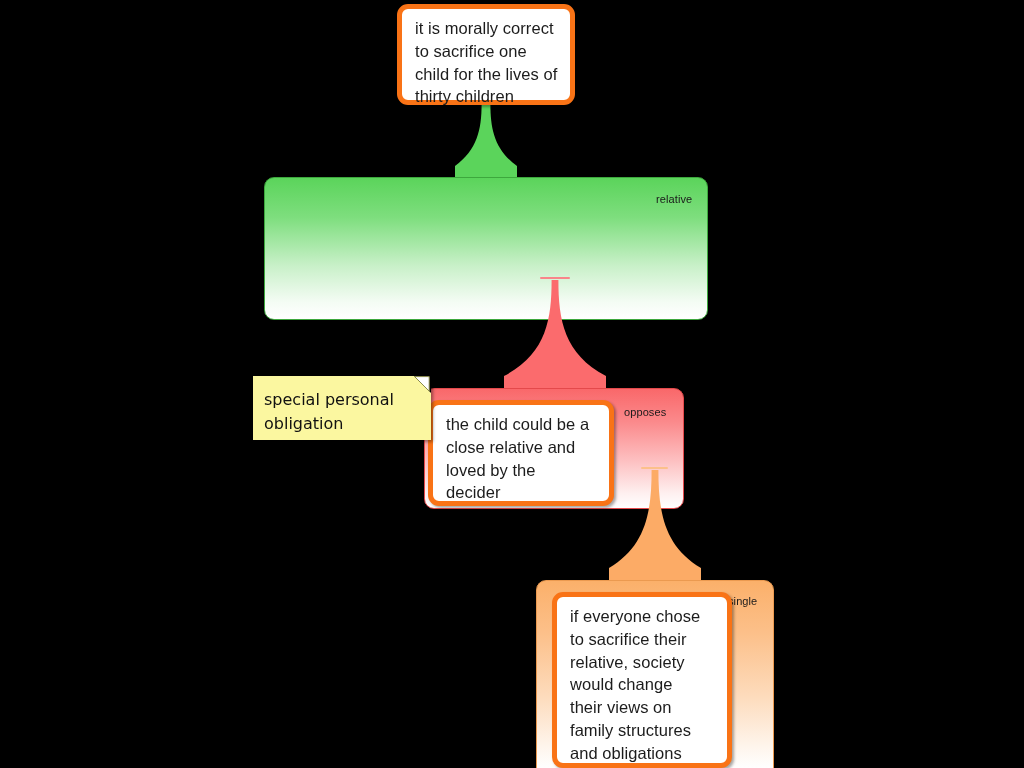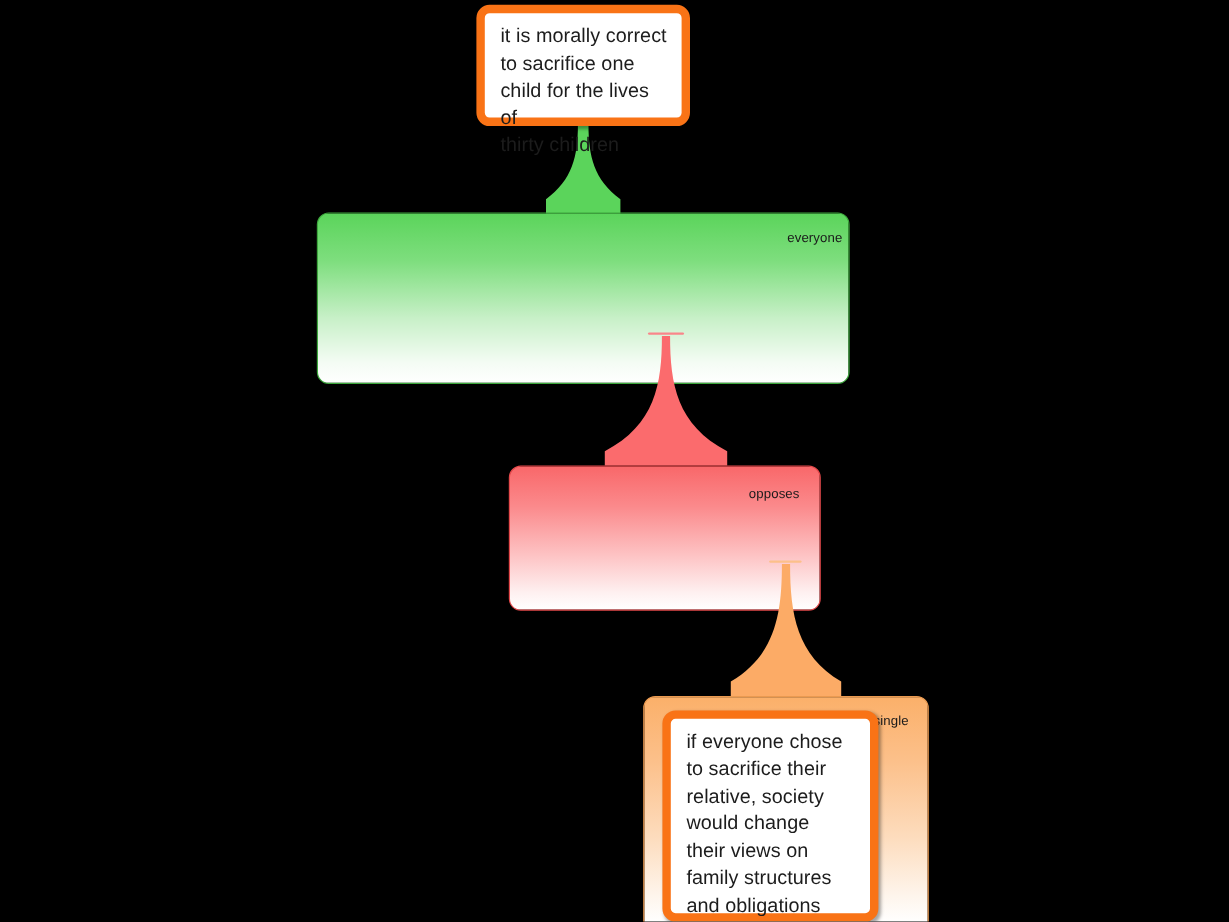--- a/index.html
+++ b/index.html
@@ -23,21 +23,21 @@
     background:linear-gradient(to bottom,#fbb06a 0%,#fcc08a 28%,#fddcbd 62%,#fef5ec 88%,#ffffff 100%);
     border:1px solid #eb9a50;
   }
   .rellabel{
     position:absolute;font-size:11px;color:#1a1a1a;line-height:1;
     white-space:nowrap;letter-spacing:0.1px;
   }
 
   
   .node{
-    position:absolute;background:#ffffff;border:7px solid #f97316;
+    position:absolute;background:#ffffff;border:5px solid #f97316;
     border-radius:11px;box-sizing:border-box;
     box-shadow:2px 2px 3px rgba(0,0,0,0.35);
     padding:8px 11px 7px 13px;
   }
   .node .txt{
     font-size:16.5px;line-height:22.8px;color:#1c1c1c;
     white-space:pre-line;letter-spacing:0.05px;
   }
 
   
@@ -70,38 +70,54 @@
   <div class="conn" style="left:455px;top:104px;width:62px;height:74px;">
     <svg width="62" height="74" viewBox="0 0 62 74" aria-hidden="true">
       <path d="M26.6,0 L35.4,0
                C35.4,26 40,46 62,62
                L62,74 L0,74 L0,62
                C22,46 26.6,26 26.6,0 Z" fill="#5bd45b"></path>
     </svg>
   </div>
 
   <div class="relblock green" style="left:264px;top:177px;width:442px;height:141px;"></div>
-  <div class="rellabel" style="left:656px;top:194px;">everyone</div>
+  <div class="rellabel" style="left:656px;top:194px;">relative</div>
 
 
 
   <div class="tcap" style="left:540px;top:277px;width:30px;background:#f9868a;"></div>
   <div class="conn" style="left:504px;top:280px;width:102px;height:108px;">
     <svg width="102" height="108" viewBox="0 0 102 108" aria-hidden="true">
       <path d="M47.6,0 L54.4,0
                C54.4,40 60,74 102,96
                L102,108 L0,108 L0,96
                C42,74 47.6,40 47.6,0 Z" fill="#fb6b6d"></path>
     </svg>
   </div>
 
   <div class="relblock red" style="left:424px;top:388px;width:258px;height:119px;"></div>
   <div class="rellabel" style="left:624px;top:407px;">opposes</div>
 
+  <div class="node" style="left:428px;top:400px;width:186px;height:106px;">
+    <div class="txt">the child could be a
+close relative and
+loved by the
+decider</div>
+  </div>
 
+  <div class="sticky" style="left:253px;top:376px;width:178px;height:64px;">
+    <div class="sbody">
+      <div class="stxt">special personal
+obligation</div>
+    </div>
+    <svg class="fold" width="17" height="17" viewBox="0 0 17 17" aria-hidden="true">
+      <path d="M0,0 L17,0 L17,17 Z" fill="#000000"></path>
+      <path d="M0.6,0.6 L15.2,0.6 L15.2,15.2 Z" fill="#ffffff" stroke="#8a8a4a" stroke-width="1"></path>
+    </svg>
+  </div>
 
   <div class="tcap" style="left:641px;top:467px;width:27px;background:#fcc08a;"></div>
   <div class="conn" style="left:609px;top:470px;width:92px;height:110px;">
     <svg width="92" height="110" viewBox="0 0 92 110" aria-hidden="true">
       <path d="M42.6,0 L49.4,0
                C49.4,42 55,76 92,98
                L92,110 L0,110 L0,98
                C37,76 42.6,42 42.6,0 Z" fill="#fcab66"></path>
     </svg>
   </div>

